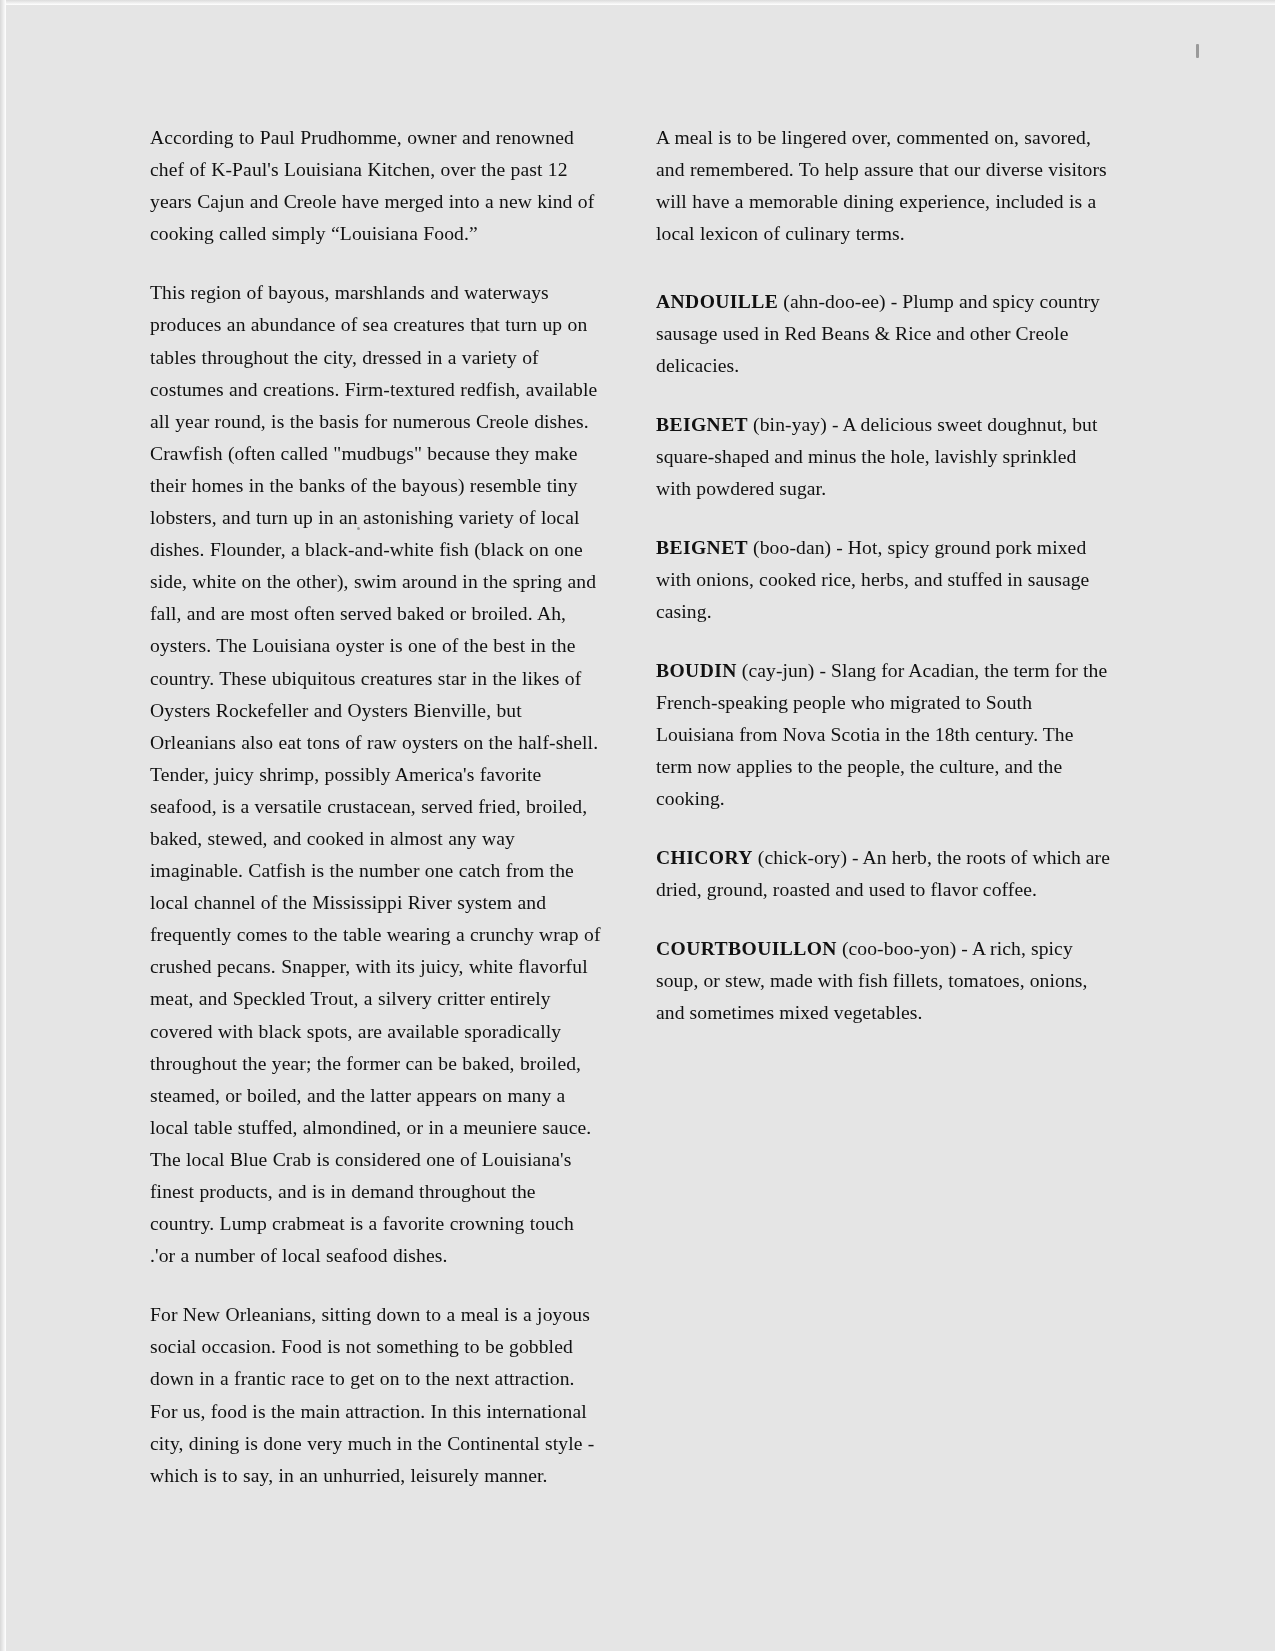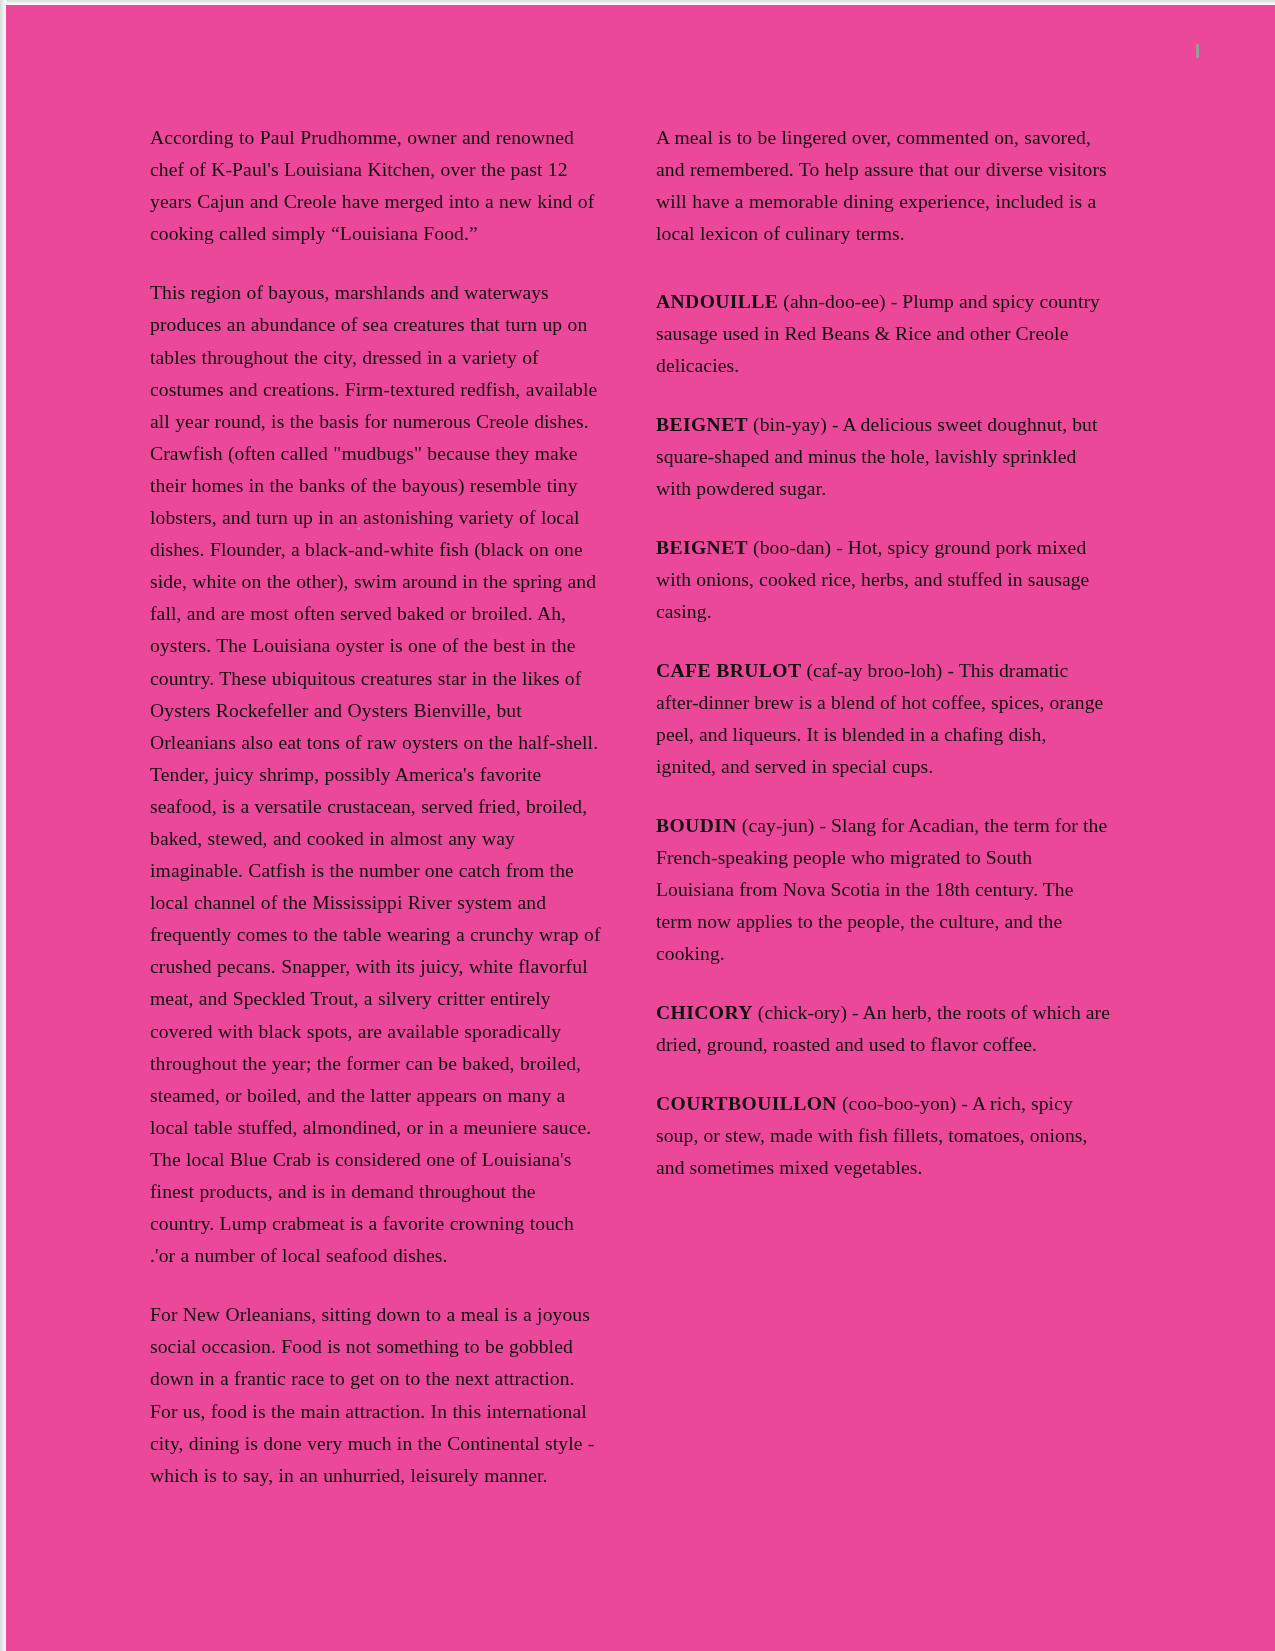--- a/index.html
+++ b/index.html
@@ -6,21 +6,21 @@
   html, body {
     margin: 0;
     padding: 0;
     background: #8a8a8a;
   }
   .page {
     position: relative;
     width: 1275px;
     height: 1651px;
     margin: 0 auto;
-    background: #ec4899;
+    background: #e5e5e5;
     overflow: hidden;
     box-sizing: border-box;
   }
   
   .scan-edge-left {
     position: absolute;
     left: 0; top: 0;
     width: 6px; height: 1651px;
     background: linear-gradient(to right, #d8d8d8, #ffffff);
     pointer-events: none;
@@ -110,23 +110,20 @@
 
         <p class="entry">
           <span class="term">BEIGNET</span><span> (bin-yay) - A delicious sweet doughnut, but square-shaped and minus the hole, lavishly sprinkled with powdered sugar.</span>
         </p>
 
         <p class="entry">
           <span class="term">BEIGNET</span><span> (boo-dan) - Hot, spicy ground pork mixed with onions, cooked rice, herbs, and stuffed in sausage casing.</span>
         </p>
 
 
-        <p class="entry">
-          <span class="term">CAFE BRULOT</span><span> (caf-ay broo-loh) - This dramatic after-dinner brew is a blend of hot coffee, spices, orange peel, and liqueurs. It is blended in a chafing dish, ignited, and served in special cups.</span>
-        </p>
 
         <p class="entry">
           <span class="term">BOUDIN</span><span> (cay-jun) - Slang for Acadian, the term for the French-speaking people who migrated to South Louisiana from Nova Scotia in the 18th century.  The term now applies to the people, the culture, and the cooking.</span>
         </p>
 
         <p class="entry">
           <span class="term">CHICORY</span><span> (chick-ory) - An herb, the roots of which are dried, ground, roasted and used to flavor coffee.</span>
         </p>
 
         <p class="entry">

